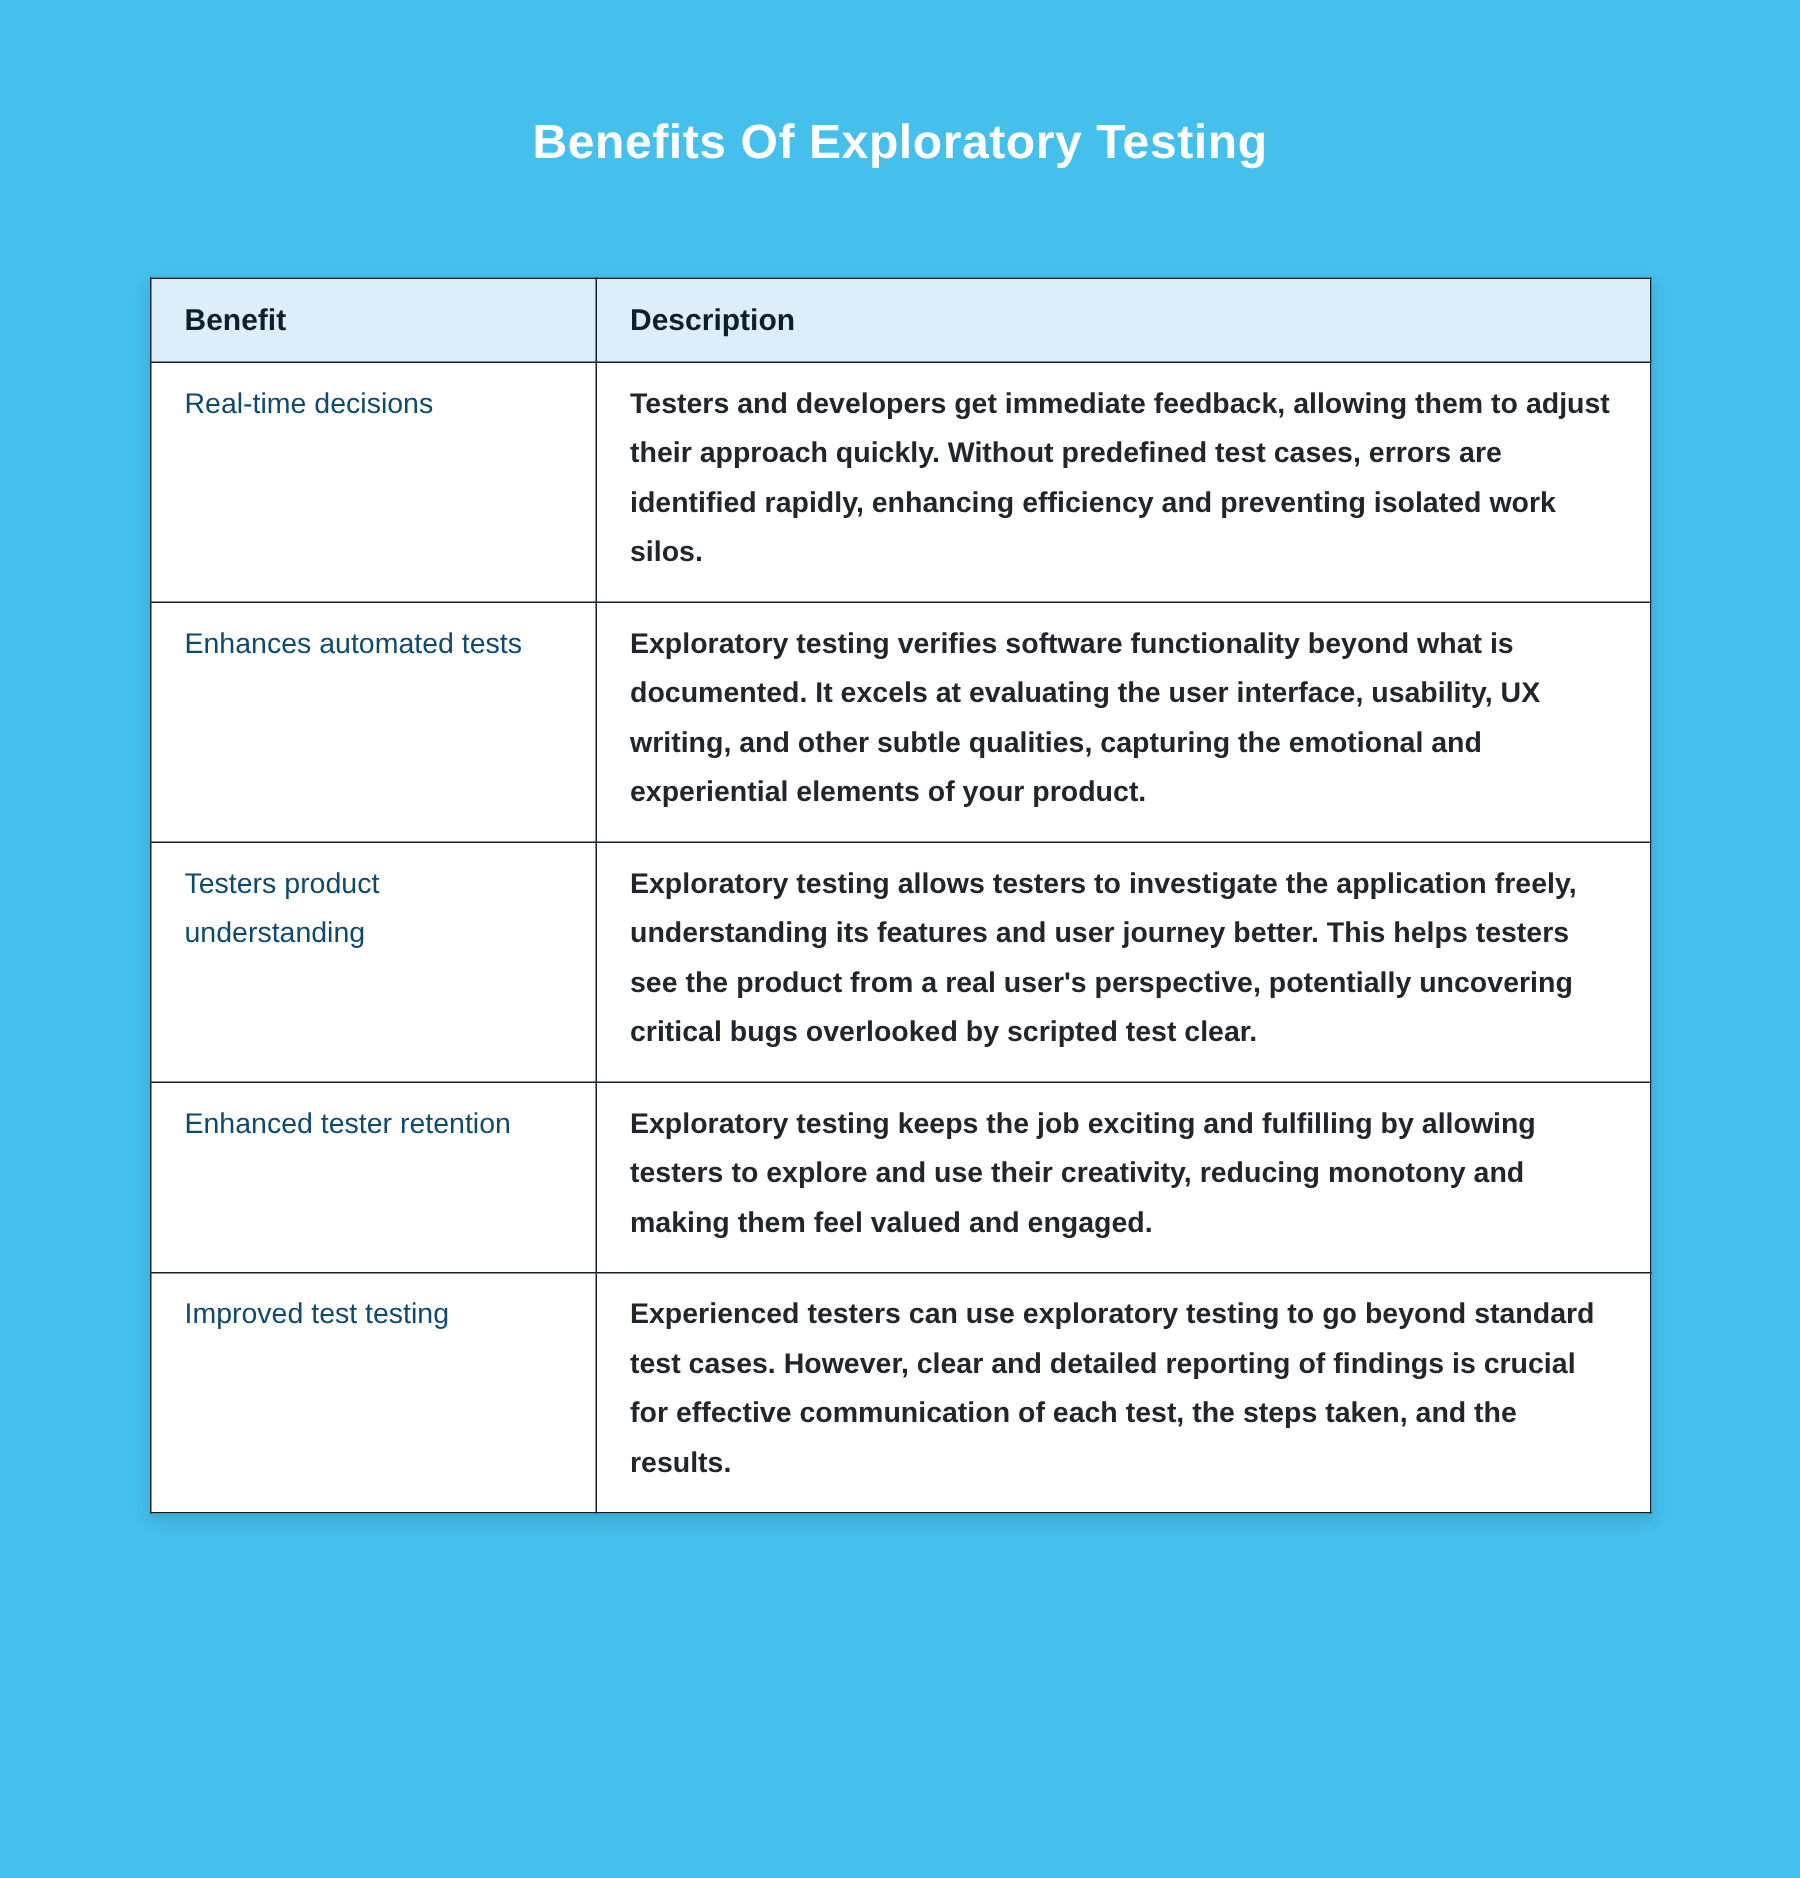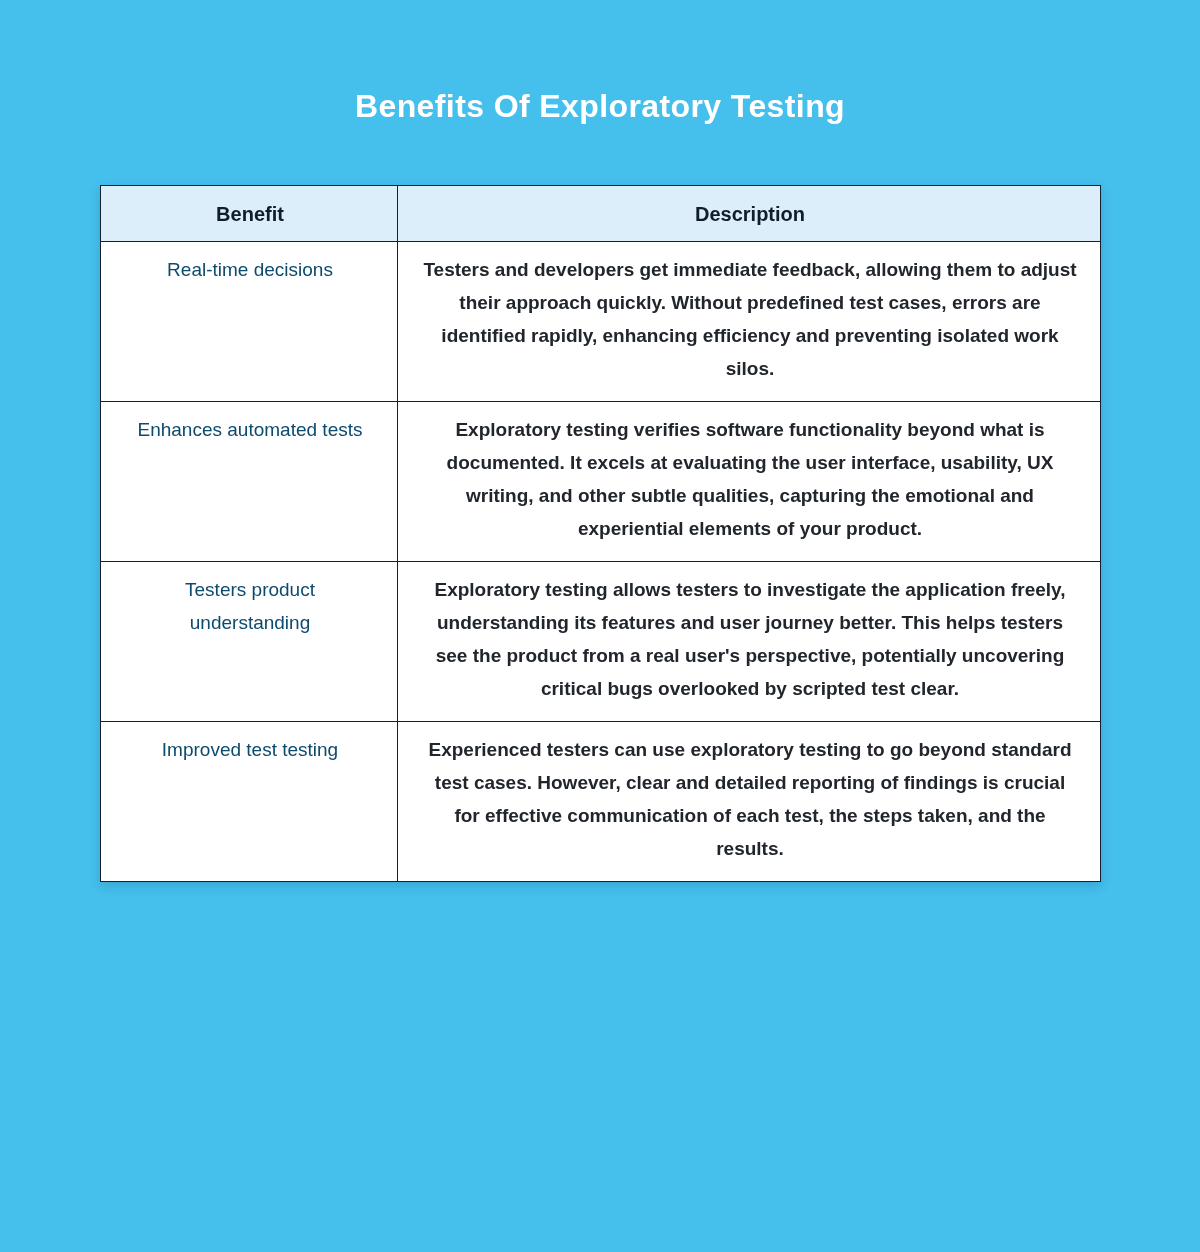--- a/index.html
+++ b/index.html
@@ -10,21 +10,21 @@
   }
   .canvas {
     position: relative;
     width: 1200px;
     height: 1252px;
     background: #45BFEC;
     overflow: hidden;
   }
   .title {
     position: absolute;
-    top: 88px;
+    top: 76px;
     left: 0;
     width: 100%;
     margin: 0;
     text-align: center;
     color: #FFFFFF;
     font-size: 32px;
     font-weight: 700;
     letter-spacing: 0.4px;
   }
   .benefits-table {
@@ -36,21 +36,21 @@
     table-layout: fixed;
     background: #FFFFFF;
     box-shadow: 0 4px 10px rgba(8, 56, 86, 0.18);
   }
   .col-benefit { width: 297px; }
   .col-description { width: 703px; }
   .benefits-table th,
   .benefits-table td {
     border: 1.5px solid #15202C;
     vertical-align: top;
-    text-align: center;
+    text-align: left;
   }
   .benefits-table th {
     background: #DCEEF9;
     color: #101D2B;
     font-size: 20px;
     font-weight: 700;
     padding: 15px 20px 14px 22px;
     line-height: 26px;
   }
   .benefits-table td {
@@ -86,18 +86,22 @@
       </tr>
       <tr>
         <td class="benefit-cell">Enhances automated tests</td>
         <td class="description-cell">Exploratory testing verifies software functionality beyond what is documented. It excels at evaluating the user interface, usability, UX writing, and other subtle qualities, capturing the emotional and experiential elements of your product.</td>
       </tr>
       <tr>
         <td class="benefit-cell">Testers product understanding</td>
         <td class="description-cell">Exploratory testing allows testers to investigate the application freely, understanding its features and user journey better. This helps testers see the product from a real user's perspective, potentially uncovering critical bugs overlooked by scripted test clear.</td>
       </tr>
       <tr>
+        <td class="benefit-cell">Enhanced tester retention</td>
+        <td class="description-cell">Exploratory testing keeps the job exciting and fulfilling by allowing testers to explore and use their creativity, reducing monotony and making them feel valued and engaged.</td>
+      </tr>
+      <tr>
         <td class="benefit-cell">Improved test testing</td>
         <td class="description-cell">Experienced testers can use exploratory testing to go beyond standard test cases. However, clear and detailed reporting of findings is crucial for effective communication of each test, the steps taken, and the results.</td>
       </tr>
     </tbody>
   </table>
 </div>
 
 </body></html>

